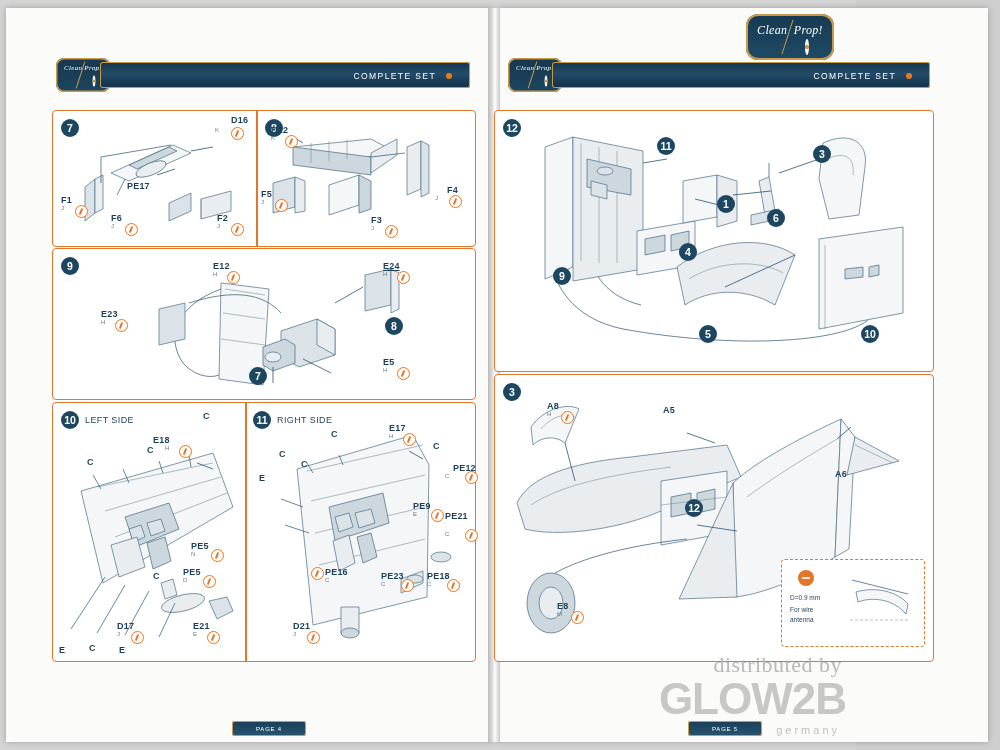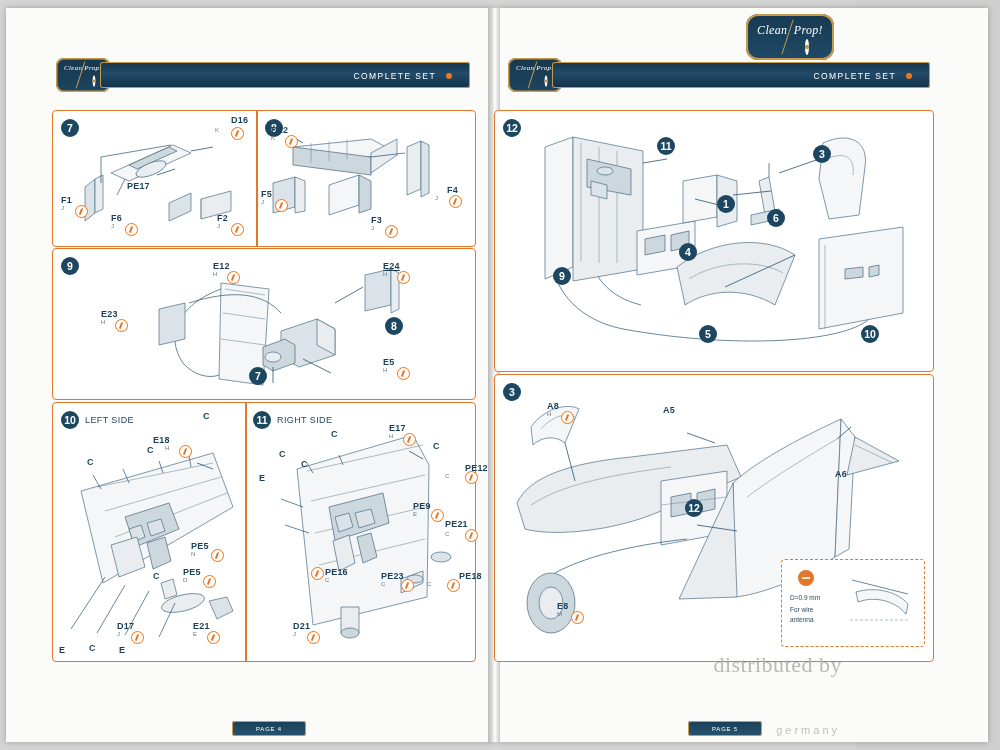--- a/index.html
+++ b/index.html
@@ -297,41 +297,41 @@
       <path class="fillA" d="M86 178 l18 0 l0 26 l-18 0 z"></path>
       <ellipse class="fillC" cx="95" cy="204" rx="9" ry="5"></ellipse>
       <path class="ln" d="M26 70 l22 8 M30 96 l24 8 M52 34 l6 10 M84 26 l4 10"></path>
       <path class="arrow" d="M168 30 l-14 -8"></path>
     </svg>
 
     <div class="plab" style="left:336px;top:20px;">E17</div>
     <div class="sublab" style="left:336px;top:30px;">H</div>
     <div class="tag" style="left:350px;top:30px;"></div>
 
-    <div class="plab" style="left:412px;top:60px;">PE12</div>
+    <div class="plab" style="left:400px;top:60px;">PE12</div>
     <div class="sublab" style="left:392px;top:70px;">C</div>
     <div class="tag" style="left:412px;top:68px;"></div>
 
     <div class="plab" style="left:360px;top:98px;">PE9</div>
     <div class="sublab" style="left:360px;top:108px;">E</div>
     <div class="tag" style="left:378px;top:106px;"></div>
 
-    <div class="plab" style="left:392px;top:116px;">PE21</div>
+    <div class="plab" style="left:392px;top:108px;">PE21</div>
     <div class="sublab" style="left:392px;top:128px;">C</div>
     <div class="tag" style="left:412px;top:126px;"></div>
 
     <div class="plab" style="left:272px;top:164px;">PE16</div>
     <div class="sublab" style="left:272px;top:174px;">C</div>
     <div class="tag" style="left:258px;top:164px;"></div>
 
     <div class="plab" style="left:328px;top:168px;">PE23</div>
     <div class="sublab" style="left:328px;top:178px;">C</div>
     <div class="tag" style="left:348px;top:176px;"></div>
 
-    <div class="plab" style="left:374px;top:168px;padding-left:32px;">PE18</div>
+    <div class="plab" style="left:374px;top:168px;">PE18</div>
     <div class="sublab" style="left:374px;top:178px;">C</div>
     <div class="tag" style="left:394px;top:176px;"></div>
 
     <div class="plab" style="left:240px;top:218px;">D21</div>
     <div class="sublab" style="left:240px;top:228px;">J</div>
     <div class="tag" style="left:254px;top:228px;"></div>
 
     <div class="plab" style="left:278px;top:26px;">C</div>
     <div class="plab" style="left:248px;top:56px;">C</div>
     <div class="plab" style="left:206px;top:70px;">E</div>
@@ -468,14 +468,15 @@
       </svg>
       <div class="notetxt" style="left:8px;top:34px;">D=0.9 mm</div>
       <div class="notetxt" style="left:8px;top:46px;">For wire</div>
       <div class="notetxt" style="left:8px;top:56px;">antenna</div>
     </div>
   </div>
 
   <div class="foot" style="left:688px;">PAGE 5</div>
 
   <div class="wm1">distributed by</div>
+  <div class="wm2">GLOW2B</div>
   <div class="wm3">germany</div>
 </div>
 
 </body></html>

